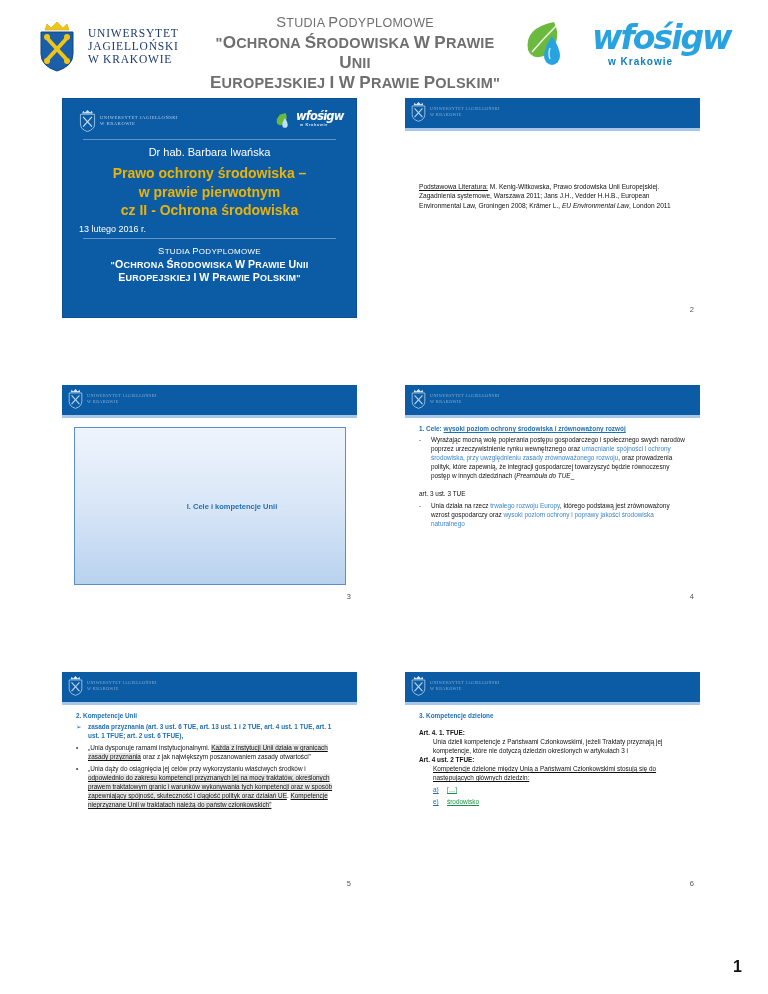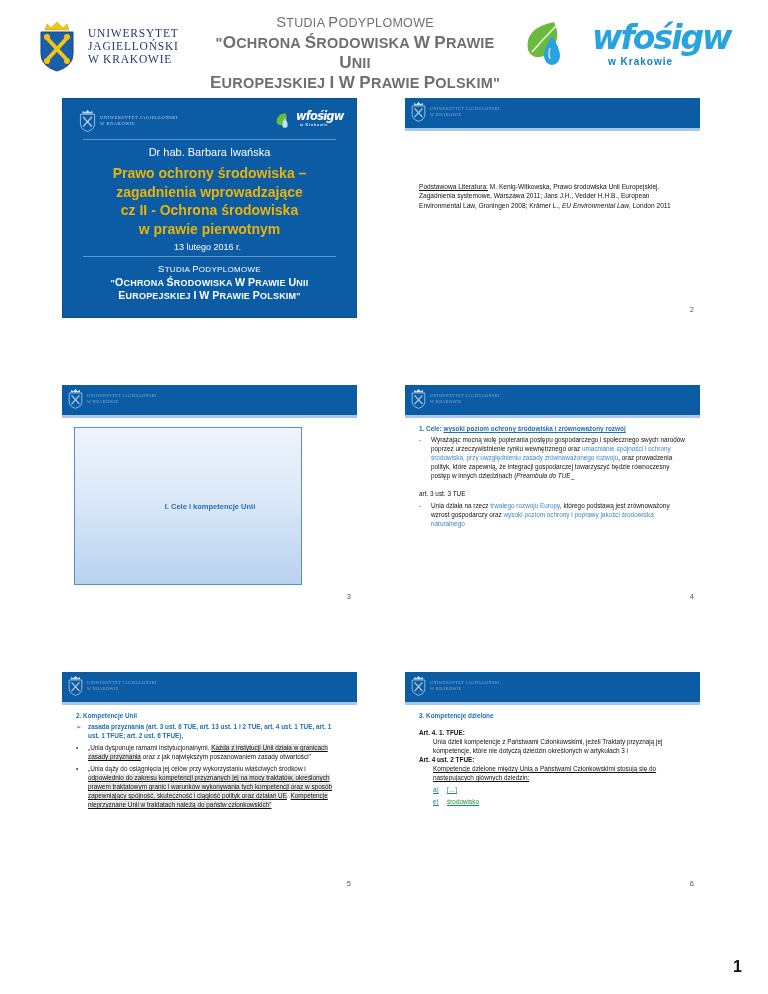--- a/index.html
+++ b/index.html
@@ -176,21 +176,21 @@
     text-align: center; color: #ffffff;
     font-size: 11px; font-weight: normal;
     margin-bottom: 6px;
   }
   .ts-title {
     text-align: center; color: #eab308;
     font-size: 14px; font-weight: bold;
     line-height: 18.5px;
   }
   .ts-date {
-    text-align: center; color: #ffffff;
+    text-align: left; color: #ffffff;
     font-size: 9px; margin-top: 4px; padding-right: 4px;
   }
   .ts-footer {
     text-align: center; color: #ffffff;
     margin-top: 2px;
   }
   .ts-footer .f1 { font-size: 8px; letter-spacing: 0.3px; margin-bottom: 2px; }
   .ts-footer .f2 { font-size: 9px; font-weight: bold; line-height: 12px; letter-spacing: 0.2px; }
 
   
@@ -200,21 +200,21 @@
     line-height: 9.4px;
     color: #111;
   }
   .lit-label { text-decoration: underline; }
   .ital { font-style: italic; }
 
   
   .section-box {
     position: absolute;
     left: 12px; top: 42px;
-    width: 228px; height: 158px;
+    width: 272px; height: 158px;
     border: 1px solid #5b8fc9;
     background: linear-gradient(to bottom, #eef4fc 0%, #dbe8f8 45%, #b9d2ee 100%);
     box-sizing: border-box;
     display: flex; align-items: center; justify-content: center; padding-left: 44px;
   }
   .section-box .label {
     color: #1f6fb5;
     font-size: 7.5px;
     font-weight: bold;
   }
@@ -309,23 +309,22 @@
           <div class="ts-wfos-sub">w Krakowie</div>
         </div>
       </div>
 
       <div class="ts-rule"></div>
 
       <div class="ts-author">Dr hab. Barbara Iwańska</div>
 
       <div class="ts-title">
         <div>Prawo ochrony środowiska –</div>
-        <div>zagadnienia wprowadzające</div>
+        <div>w prawie pierwotnym</div>
         <div>cz II - Ochrona środowiska</div>
-        <div>w prawie pierwotnym</div>
       </div>
 
       <div class="ts-date">13 lutego 2016 r.</div>
 
       <div class="ts-rule"></div>
 
       <div class="ts-footer">
         <div class="f1"><span class="smallcaps-first">S</span>TUDIA <span class="smallcaps-first">P</span>ODYPLOMOWE</div>
         <div class="f2">"<span class="smallcaps-first">O</span>CHRONA <span class="smallcaps-first">Ś</span>RODOWISKA <span class="smallcaps-first">W</span> <span class="smallcaps-first">P</span>RAWIE <span class="smallcaps-first">U</span>NII</div>
         <div class="f2"><span class="smallcaps-first">E</span>UROPEJSKIEJ <span class="smallcaps-first">I</span> <span class="smallcaps-first">W</span> <span class="smallcaps-first">P</span>RAWIE <span class="smallcaps-first">P</span>OLSKIM"</div>

